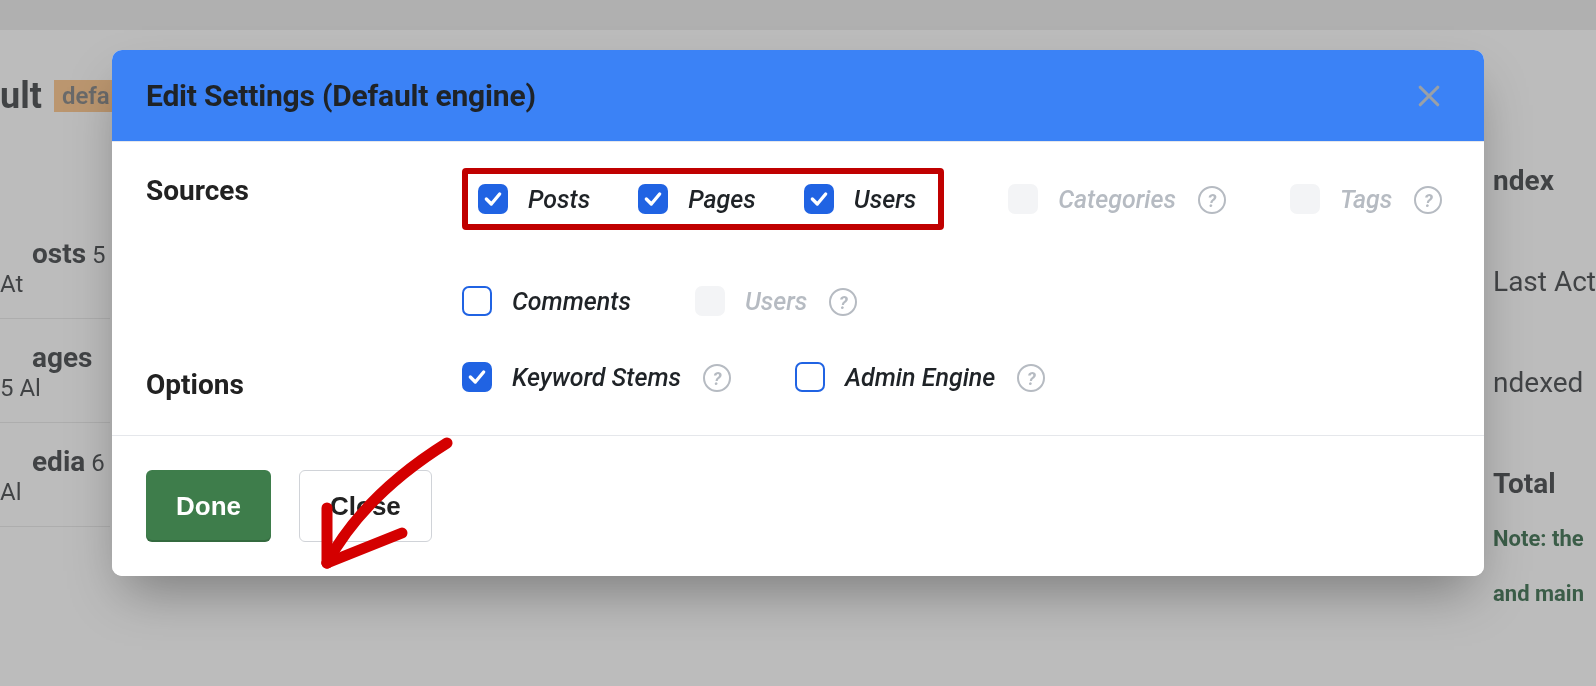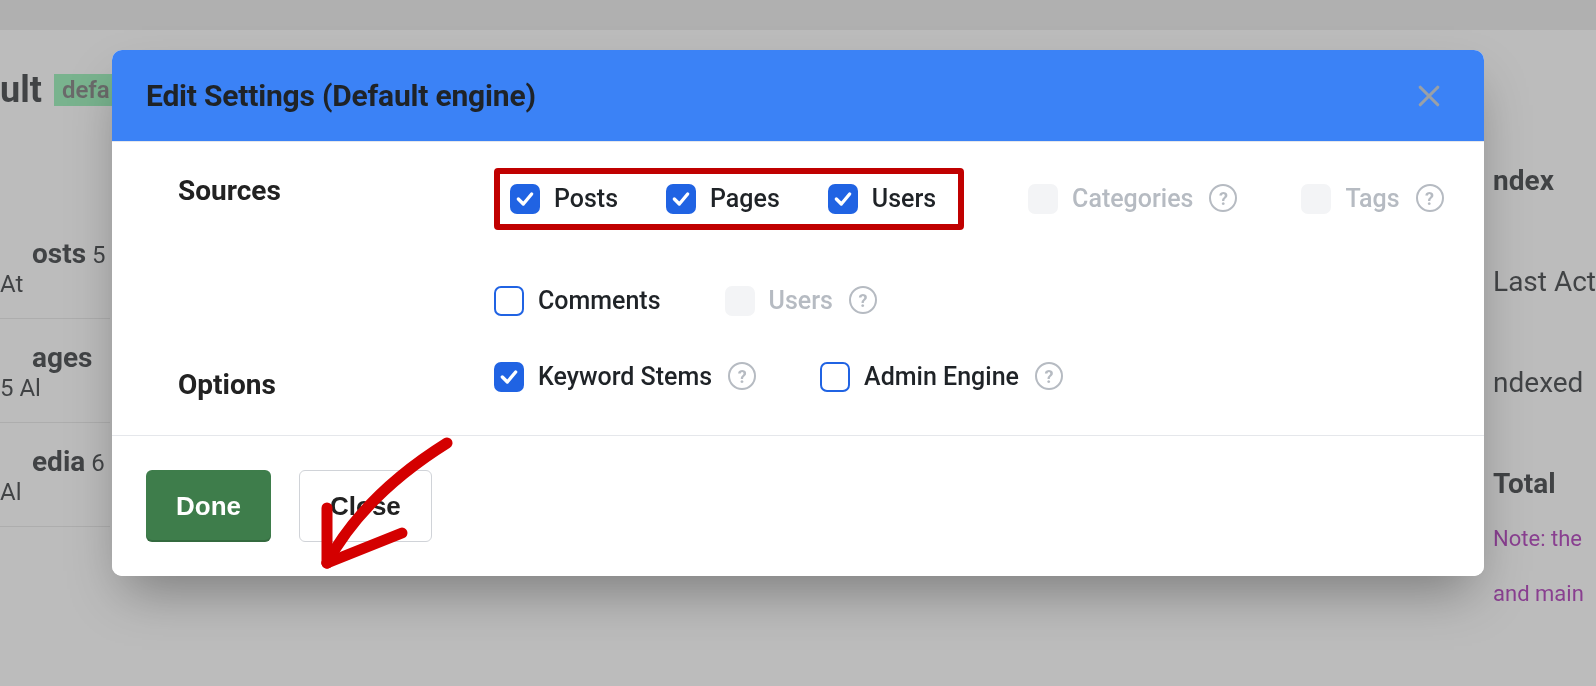--- a/index.html
+++ b/index.html
@@ -10,28 +10,28 @@
   .bg-page {
     position: absolute;
     inset: 0;
     background: #ffffff;
   }
   .bg-topbar {
     position: absolute;
     left: 0; top: 0; right: 0; height: 30px;
     background: #e9e9e9;
   }
-  .bg-title-row { position:absolute; left:0; top:69px; display:flex; align-items:center; font-size:36px; font-weight:700; gap:12px; }
-  .bg-badge { background:#86efac; padding:2px 8px; color:#6b6b6b; font-weight:600; font-size:24px; }
+  .bg-title-row { position:absolute; left:0; top:75px; display:flex; align-items:center; font-size:36px; font-weight:700; gap:12px; }
+  .bg-badge { background:#fdba74; padding:2px 8px; color:#6b6b6b; font-weight:600; font-size:24px; }
   .bg-list { position:absolute; left:0; top:215px; width:110px; }
   .bg-list .row { height:104px; border-bottom:1px solid #e3e3e3; padding-top:22px; font-size:24px; }
   .bg-list .row b { font-weight:700; font-size:28px;padding-left:32px; }
   .bg-right { position:absolute; right:0; top:96px; font-size:28px; font-weight:700; }
   .bg-right .line { margin-top:68px; color:#1f2327; white-space:nowrap;}
-  .bg-right .note { font-weight:400; font-size:22px; color:#a21caf; margin-top:24px; line-height:1.4;}
+  .bg-right .note { font-weight:700; font-size:22px; color:#14532d; margin-top:24px; line-height:1.4;}
 
   
   .overlay {
     position: absolute;
     inset: 0;
     background: rgba(107,107,107,0.45);
     display: flex;
     justify-content: center;
   }
   .modal {
@@ -58,21 +58,20 @@
     color: #9aa0a6;
     font-size: 34px;
     line-height: 1;
     cursor: pointer;
     user-select: none;
   }
   .close-x svg { width: 30px; height: 30px; display:block; }
 
   .modal-body {
     padding: 26px 22px 34px 34px;
-    margin-left: 32px;
   }
   .field-row { display: flex; align-items:flex-start; margin-top: 14px; }
   .field-row:first-child { margin-top: 0; }
   .section-label {
     width: 316px;
     flex: 0 0 316px;
     font-size: 28px;
     font-weight: 700;
     color: #222;
     padding-top: 6px;
@@ -81,21 +80,21 @@
 
   .highlight-box {
     border: 6px solid #c00000;
     border-radius: 4px;
     padding: 10px 22px 10px 10px;
     display: inline-flex;
     gap: 48px;
     align-items: center;
   }
 
-  .chk { display: inline-flex; align-items:flex-start; gap:14px; font-size:25px; font-weight:500; }
+  .chk { display: inline-flex; align-items:flex-end; gap:20px; font-size:25px; font-weight:500;font-style:italic; }
   .chk.muted { color: #b6bbc2; font-weight:500; }
   .chk.muted .box-empty { background:#f3f4f6; border-color:#f3f4f6; }
   .box {
     width: 30px; height: 30px;
     border-radius: 7px;
     background: #2063e3;
     display:inline-flex; align-items:center; justify-content:center;
     flex:0 0 30px;
   }
   .box svg { width: 20px; height: 20px; }

